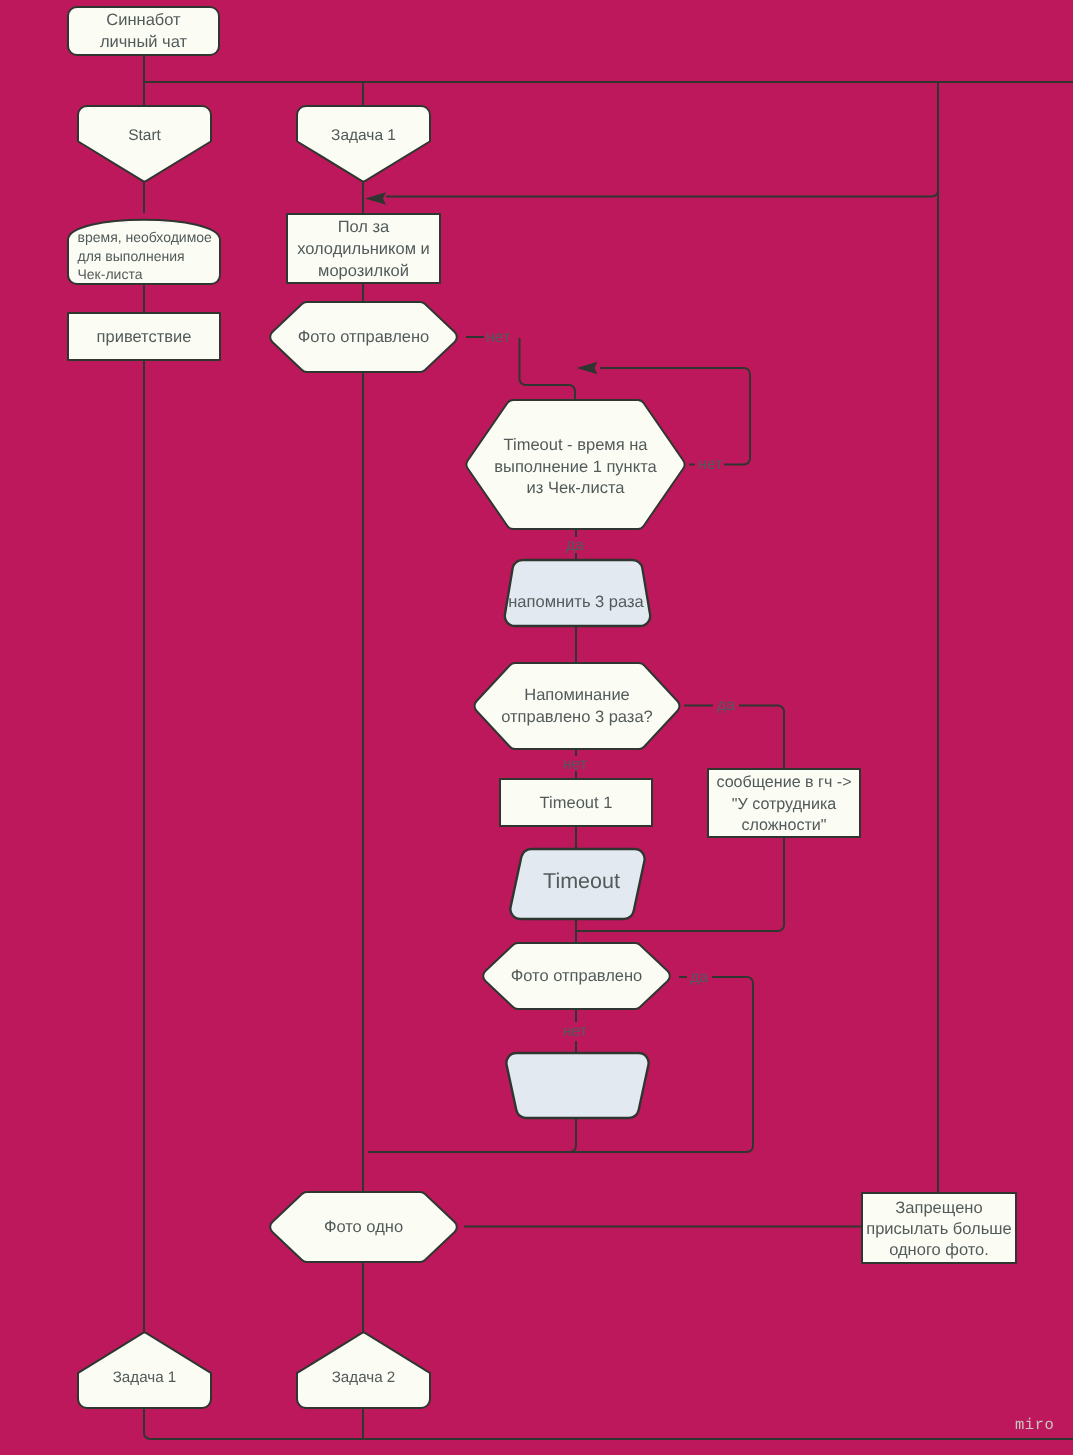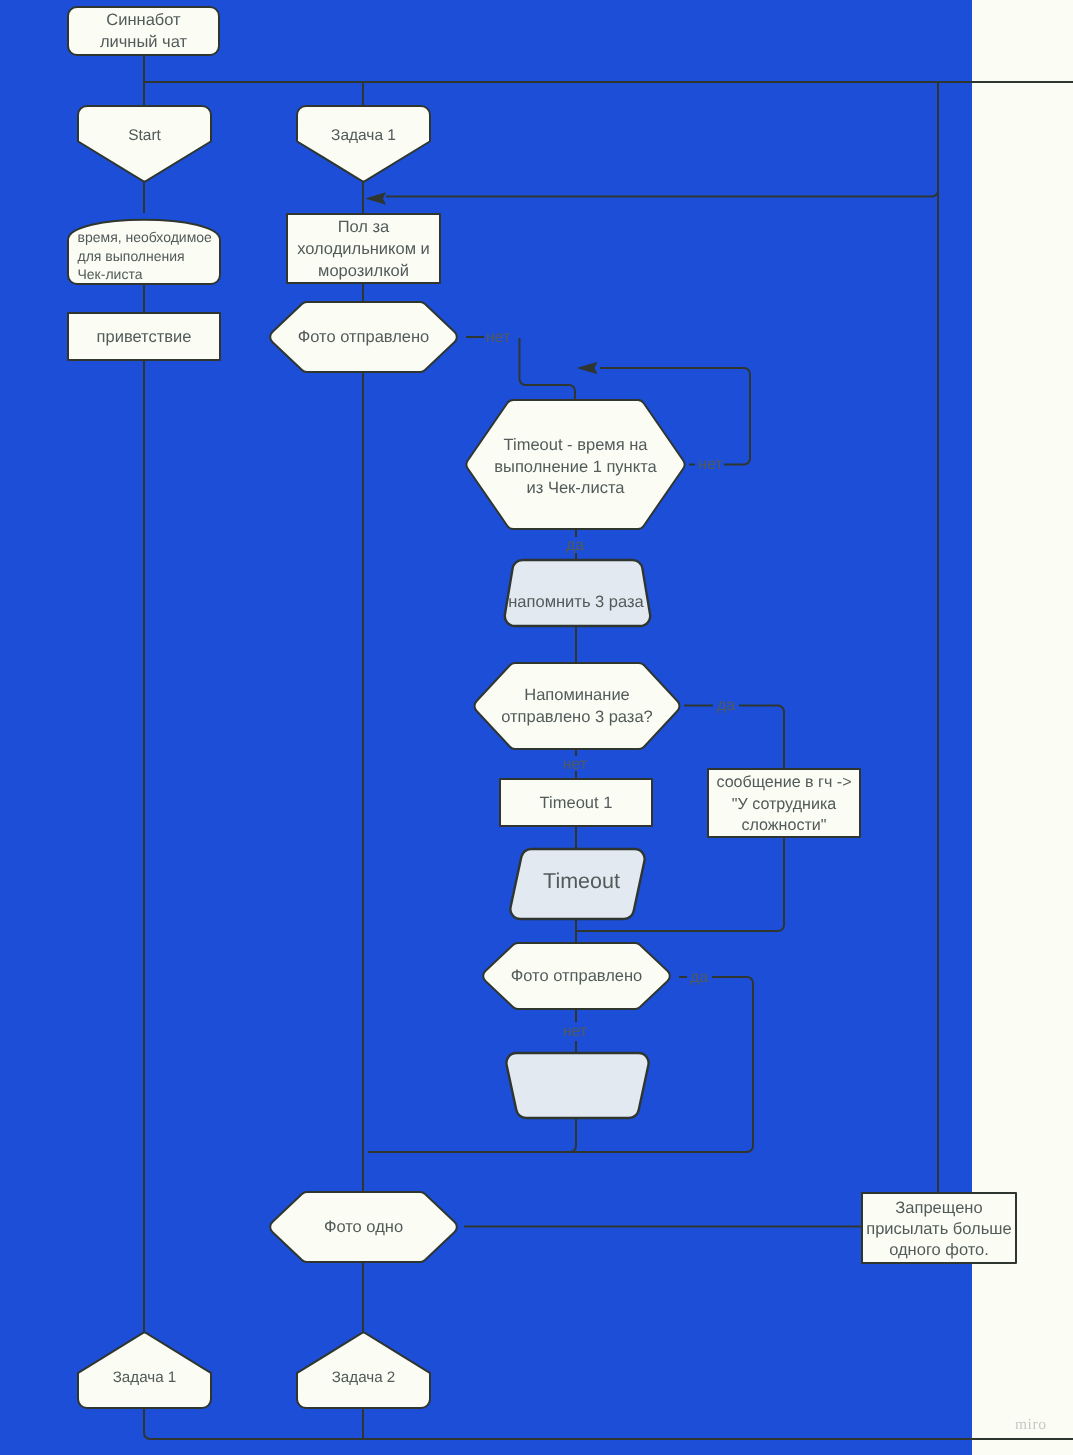--- a/index.html
+++ b/index.html
@@ -1,31 +1,31 @@
 <!DOCTYPE html>
 <html><head>
 <meta charset="utf-8">
 <title>Flowchart</title>
 <style>
   html,body{margin:0;padding:0;}
   body{width:1073px;height:1455px;background:#fbfdf4;overflow:hidden;
        font-family:"Liberation Sans",sans-serif;
        -webkit-font-smoothing:antialiased;text-rendering:geometricPrecision;}
-  #board{position:relative;width:972px;height:1455px;background:#1d4ed8;}
+  #board{position:relative;width:1073px;height:1455px;background:#be185d;}
   #svg{position:absolute;top:0;left:0;display:block;}
   .edge{fill:none;stroke:#2f3630;stroke-width:2;stroke-linejoin:round;stroke-linecap:butt;}
   .shape{fill:#fbfdf4;stroke:#2f3630;stroke-width:2;stroke-linejoin:round;stroke-linecap:round;}
   .shape.accent{fill:#e2e9f0;stroke-width:2.4;}
   .arrowhead{fill:#2f3630;stroke:none;}
   .ntext,.ltext{fill:#525a5a;font-family:"Liberation Sans",sans-serif;
        -webkit-font-smoothing:antialiased;paint-order:fill;}
   #svg text{text-rendering:geometricPrecision;}
   #nodes-layer, #labels-layer, #wm{transform:translateZ(0);}
   #wm{position:absolute;left:1015px;top:1416px;font-size:15.5px;color:#c6c9c2;
-      font-family:Liberation Serif, serif;letter-spacing:0.55px;line-height:18px;}
+      font-family:Liberation Mono, monospace;letter-spacing:0.55px;line-height:18px;}
 </style>
 </head>
 <body>
 
 <div id="board">
   <svg id="svg" width="1073" height="1455" viewBox="0 0 1073 1455">
     <g id="edges-layer">
         <path d="M144,55 L144,106" class="edge"></path>
         <path d="M144,82 L1073,82" class="edge"></path>
         <path d="M363,82 L363,106" class="edge"></path>

